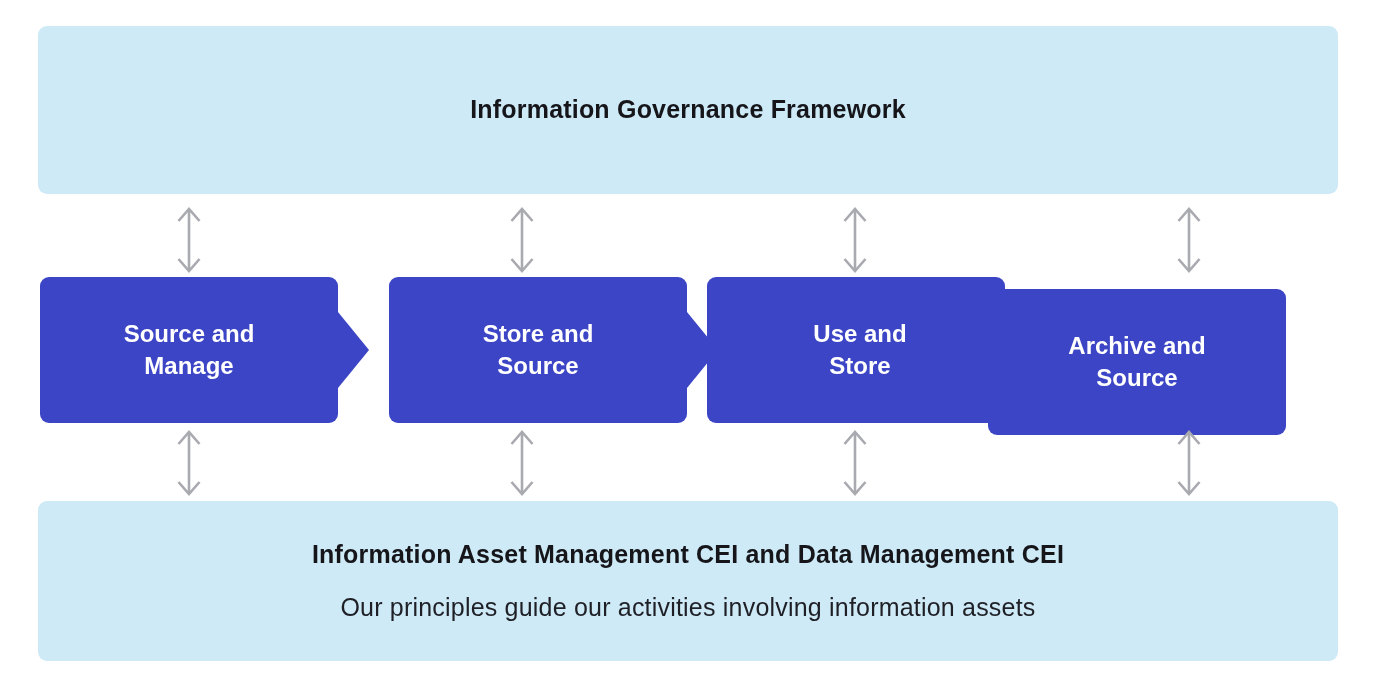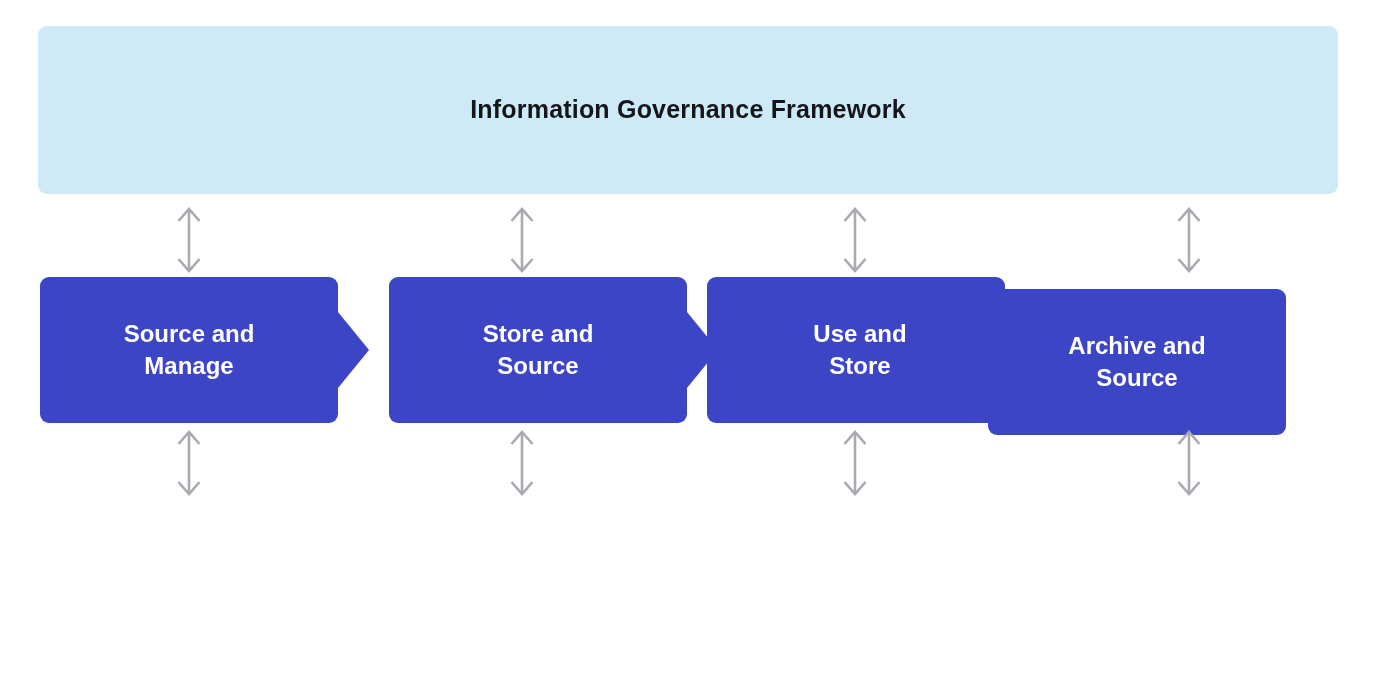--- a/index.html
+++ b/index.html
@@ -148,14 +148,18 @@
       </svg>
   </div>
   <div class="connector conn-bottom conn-c3">
     <svg viewBox="0 0 28 70">
         <line x1="14" y1="6" x2="14" y2="64" stroke="#a9aab0" stroke-width="2.6"></line>
         <polyline points="3.5,16 14,4 24.5,16" fill="none" stroke="#a9aab0" stroke-width="2.6"></polyline>
         <polyline points="3.5,54 14,66 24.5,54" fill="none" stroke="#a9aab0" stroke-width="2.6"></polyline>
       </svg>
   </div>
 
+  <div class="banner banner-bottom">
+    <div class="banner-title">Information Asset Management CEI and Data Management CEI</div>
+    <div class="banner-subtitle">Our principles guide our activities involving information assets</div>
+  </div>
 
 </div>
 
 </body></html>

